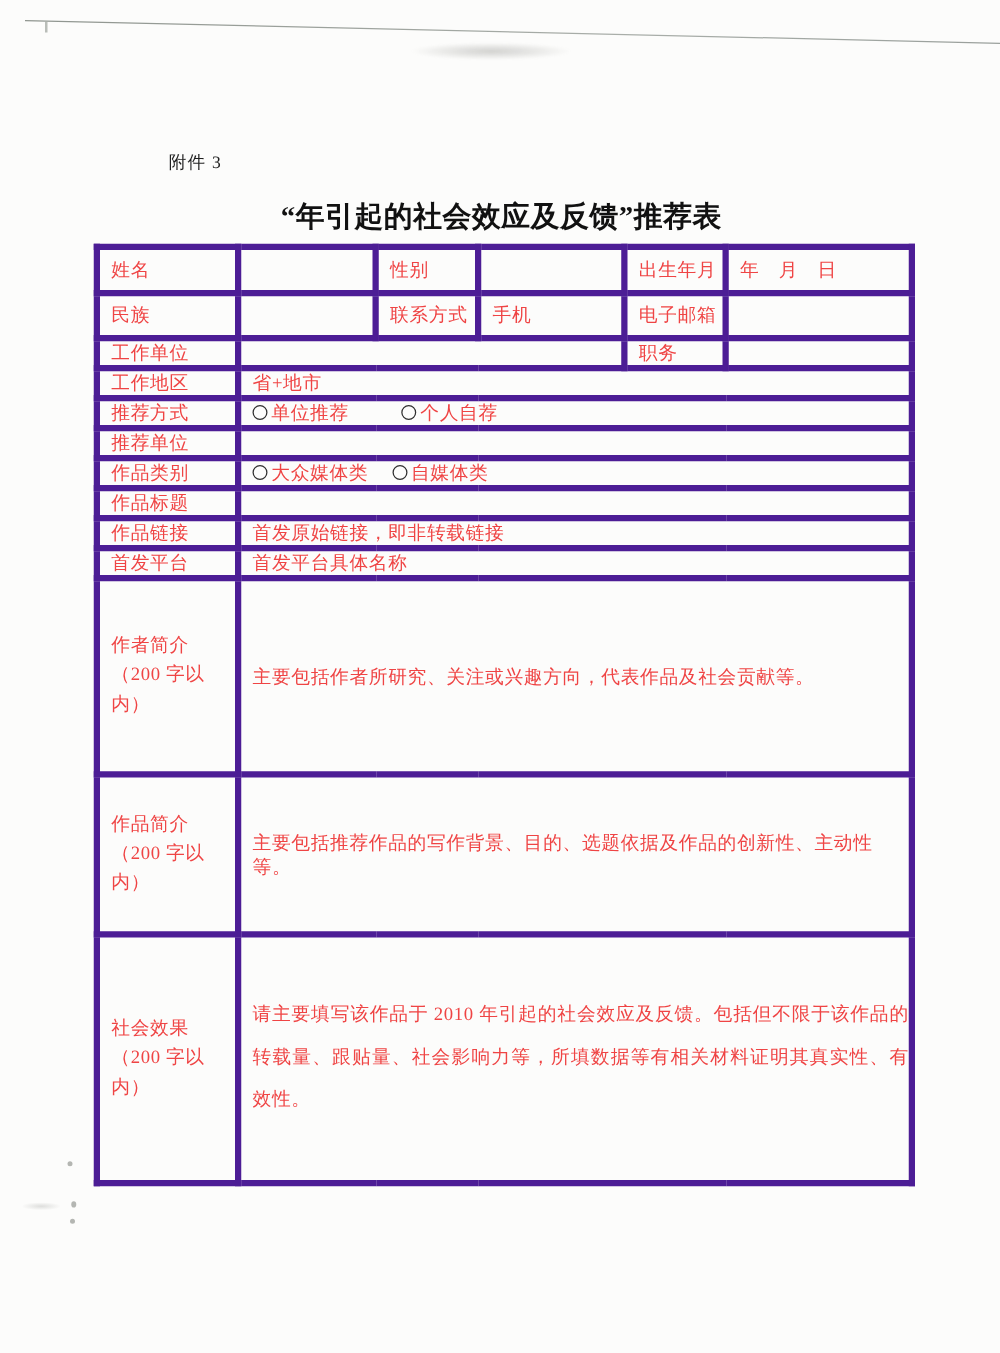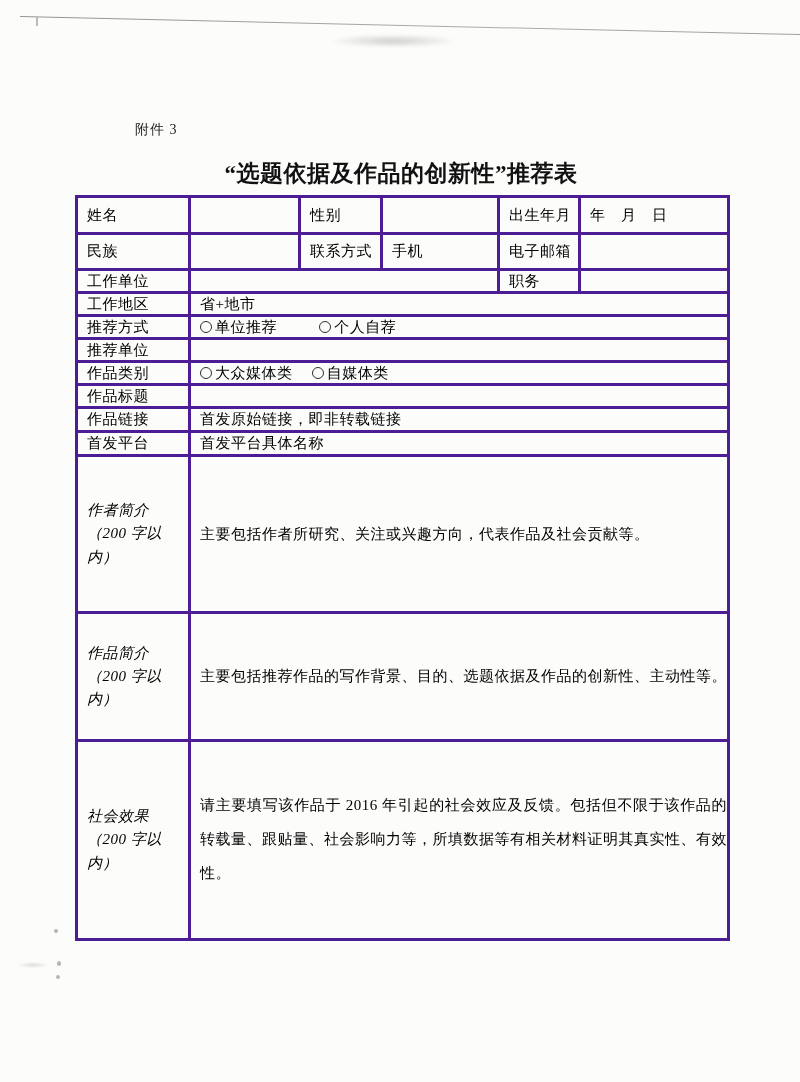--- a/index.html
+++ b/index.html
@@ -44,35 +44,35 @@
     text-align: center; font-size: 23px; font-weight: bold; color: #111;
     letter-spacing: .5px;
   }
   
   table.form {
     position: absolute; left: 75px; top: 195px;
     width: 652px; table-layout: fixed; border-collapse: collapse;
     font-size: 15px;
   }
   table.form td {
-    border: 3px solid #4c1d95;
+    border: 5px solid #4c1d95;
     vertical-align: middle;
     padding: 0 0 0 9px;
-    color: #000000;
+    color: #ef4444;
     letter-spacing: .5px;
     overflow: hidden;
   }
   table.form { border: 2px solid #3d3d3d; }
   td.val { padding-left: 12px; }
   .ph { color: #8f8f8f; }           
   .hint { color: #7e7e7e; margin-top: 40px; }          
   td.bigval { padding-right: 14px; }
   .social-text { line-height: 2.25; text-align: justify; }
   .biglbl .sub { display: block; }
-  .biglbl { line-height: 1.55; padding-right: 2px; font-style: italic; }
+  .biglbl { line-height: 1.55; padding-right: 2px; }
   
   .opt { white-space: nowrap; margin-top: 20px; }
   .circle {
     display: inline-block; width: 12px; height: 12px;
     border: 1.4px solid #2f2f2f; border-radius: 50%;
     vertical-align: -1px; margin-right: 3px; background: transparent;
   }
   .opts-wide .opt + .opt { margin-left: 38px; }
   .opts-narrow .opt + .opt { margin-left: 15px; }
   .birth { letter-spacing: 0; }
@@ -82,21 +82,21 @@
 
 <div class="scan-line"></div>
 <div class="scan-tick"></div>
 <div class="smudge"></div>
 <div class="speck s1"></div>
 <div class="speck s2"></div>
 <div class="speck s3"></div>
 <div class="speck s4"></div>
 
 <div class="attachment">附件 3</div>
-<div class="title">“选题依据及作品的创新性”推荐表</div>
+<div class="title">“年引起的社会效应及反馈”推荐表</div>
 
 <table class="form">
   <colgroup>
     <col style="width:113px">
       <col style="width:110px">
       <col style="width:82px">
     <col style="width:117px">
       <col style="width:81px">
       <col style="width:149px">
   </colgroup>
@@ -183,17 +183,17 @@
     </td>
     <td class="val bigval hint" colspan="5">主要包括推荐作品的写作背景、目的、选题依据及作品的创新性、主动性等。</td>
   </tr>
 
   <tr style="height:199px">
     <td class="biglbl">
       <span>社会效果</span>
       <span class="sub">（200 字以内）</span>
     </td>
     <td class="val bigval hint" colspan="5">
-      <div class="social-text">请主要填写该作品于 2016 年引起的社会效应及反馈。包括但不限于该作品的转载量、跟贴量、社会影响力等，所填数据等有相关材料证明其真实性、有效性。</div>
+      <div class="social-text">请主要填写该作品于 2010 年引起的社会效应及反馈。包括但不限于该作品的转载量、跟贴量、社会影响力等，所填数据等有相关材料证明其真实性、有效性。</div>
     </td>
   </tr>
 </tbody>
   </table>
 
 </body></html>

